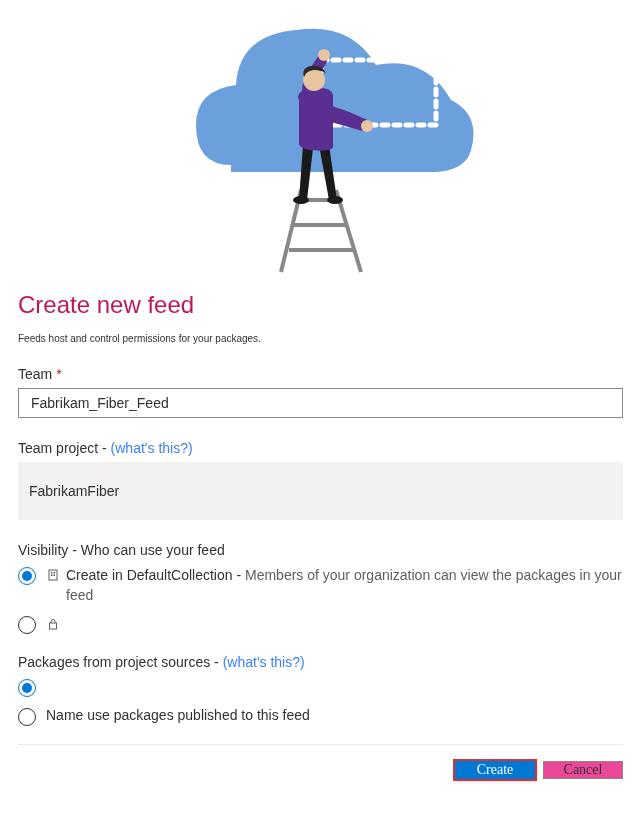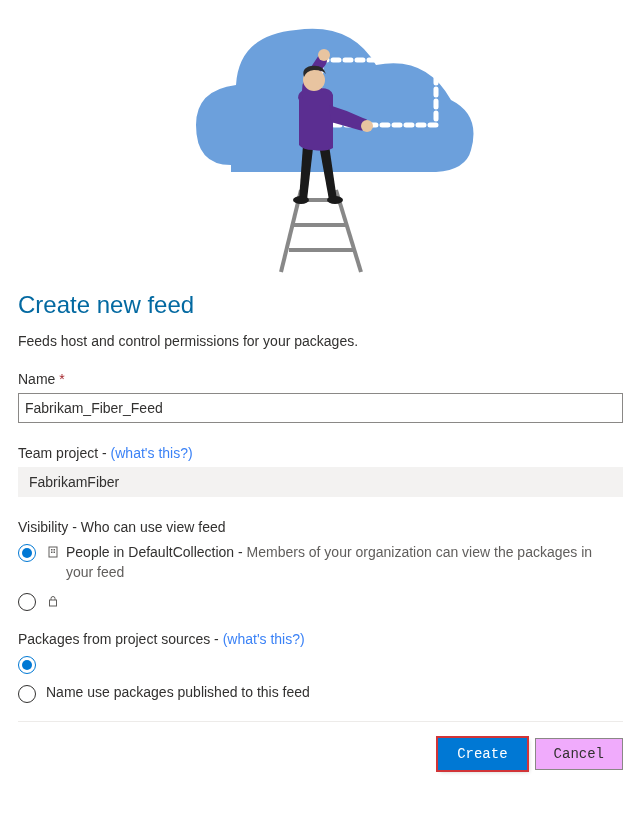--- a/index.html
+++ b/index.html
@@ -14,47 +14,47 @@
     .illustration {
       display: flex;
       justify-content: center;
       padding: 0 0 10px 0;
     }
     .illustration svg { display: block; }
     h1 {
       font-size: 24px;
       font-weight: 400;
       margin: 6px 0 14px 0;
-      color: #0369a1;
+      color: #be185d;
     }
     .subtitle {
-      font-size: 14px;
+      font-size: 10px;
       color: #323130;
       margin-bottom: 22px;
     }
     .field-label {
       font-size: 14px;
       color: #323130;
       margin-bottom: 6px;
       display: block;
     }
     .required { color: #a4262c; }
     .text-input {
       width: 100%;
-      padding: 6px 6px;
+      padding: 6px 12px;
       font-size: 14px;
       font-family: inherit;
       border: 1px solid #8a8886;
       background: #fff;
       color: #323130;
       margin-bottom: 22px;
     }
     .readonly-field {
       width: 100%;
-      padding: 6px 10px;
+      padding: 20px 10px;
       font-size: 14px;
       background: #f3f2f1;
       color: #323130;
       border: 1px solid #f3f2f1;
       margin-bottom: 22px;
     }
     .link {
       color: #3b82f6;
       cursor: pointer;
       text-decoration: none;
@@ -115,37 +115,37 @@
       border: none;
       border-top: 1px solid #edebe9;
       margin: 18px 0 16px 0;
     }
     .button-row {
       display: flex;
       justify-content: flex-end;
       gap: 8px;
     }
     .btn {
-      padding: 7px 18px;
-      font-size: 14px;
-      font-family: Liberation Mono, monospace;
+      padding: 0 18px;
+      font-size: 14px;
+      font-family: Liberation Serif, serif;
       border: 1px solid transparent;
       cursor: pointer;
       min-width: 80px;
     }
     .btn-primary {
       background: #0078d4;
       color: #fff;
       border-color: #0078d4;
       outline: 2px solid #d13438;
       outline-offset: 0px;
       box-shadow: 2px 2px 4px rgba(0,0,0,0.2);
     }
     .btn-secondary {
-      background: #f0abfc;
+      background: #ec4899;
       color: #323130;
       border-color: #8a8886;
     }
   </style>
 </head>
 <body>
 
 
 
 <div class="illustration">
@@ -179,44 +179,44 @@
     <circle cx="163" cy="80" r="11" fill="#e8c4a0"></circle>
 
     <path d="M 153 77 Q 150 68 160 66 Q 172 64 175 74 Q 172 70 163 70 Q 155 71 153 77 Z" fill="#2a2a2a"></path>
   </svg>
 </div>
 
 <h1>Create new feed</h1>
 <p class="subtitle">Feeds host and control permissions for your packages.</p>
 
 <label class="field-label">
-  <span>Name</span> <span class="required">*</span>
+  <span>Team</span> <span class="required">*</span>
 </label>
 <input type="text" class="text-input" value="Fabrikam_Fiber_Feed" style="">
 
 <div class="field-label">
   <span>Team project - </span><a class="link">(what's this?)</a>
 </div>
 <div class="readonly-field">FabrikamFiber</div>
 
-<div class="section-label">Visibility - Who can use view feed</div>
+<div class="section-label">Visibility - Who can use your feed</div>
 
 <div class="radio-row">
   <input type="radio" name="vis" checked="" style="">
   <div class="radio-label">
     <span class="inline-icon">
       <svg width="12" height="12" viewBox="0 0 12 12">
           <rect x="2" y="1" width="8" height="10" fill="none" stroke="#605e5c" stroke-width="1"></rect>
           <rect x="4" y="3" width="1.5" height="1.5" fill="#605e5c"></rect>
           <rect x="6.5" y="3" width="1.5" height="1.5" fill="#605e5c"></rect>
           <rect x="4" y="5.5" width="1.5" height="1.5" fill="#605e5c"></rect>
           <rect x="6.5" y="5.5" width="1.5" height="1.5" fill="#605e5c"></rect>
         </svg>
     </span>
-    <span><span class="radio-label-text">People in DefaultCollection - </span><span class="radio-desc">Members of your organization can view the packages in your feed</span></span>
+    <span><span class="radio-label-text">Create in DefaultCollection - </span><span class="radio-desc">Members of your organization can view the packages in your feed</span></span>
   </div>
 </div>
 
 <div class="radio-row">
   <input type="radio" name="vis" style="">
   <div class="radio-label">
     <span class="inline-icon">
       <svg width="12" height="12" viewBox="0 0 12 12">
           <rect x="2.5" y="5" width="7" height="6" fill="none" stroke="#605e5c" stroke-width="1"></rect>
           <path d="M 4 5 L 4 3.5 Q 4 1.5 6 1.5 Q 8 1.5 8 3.5 L 8 5" fill="none" stroke="#605e5c" stroke-width="1"></path>

